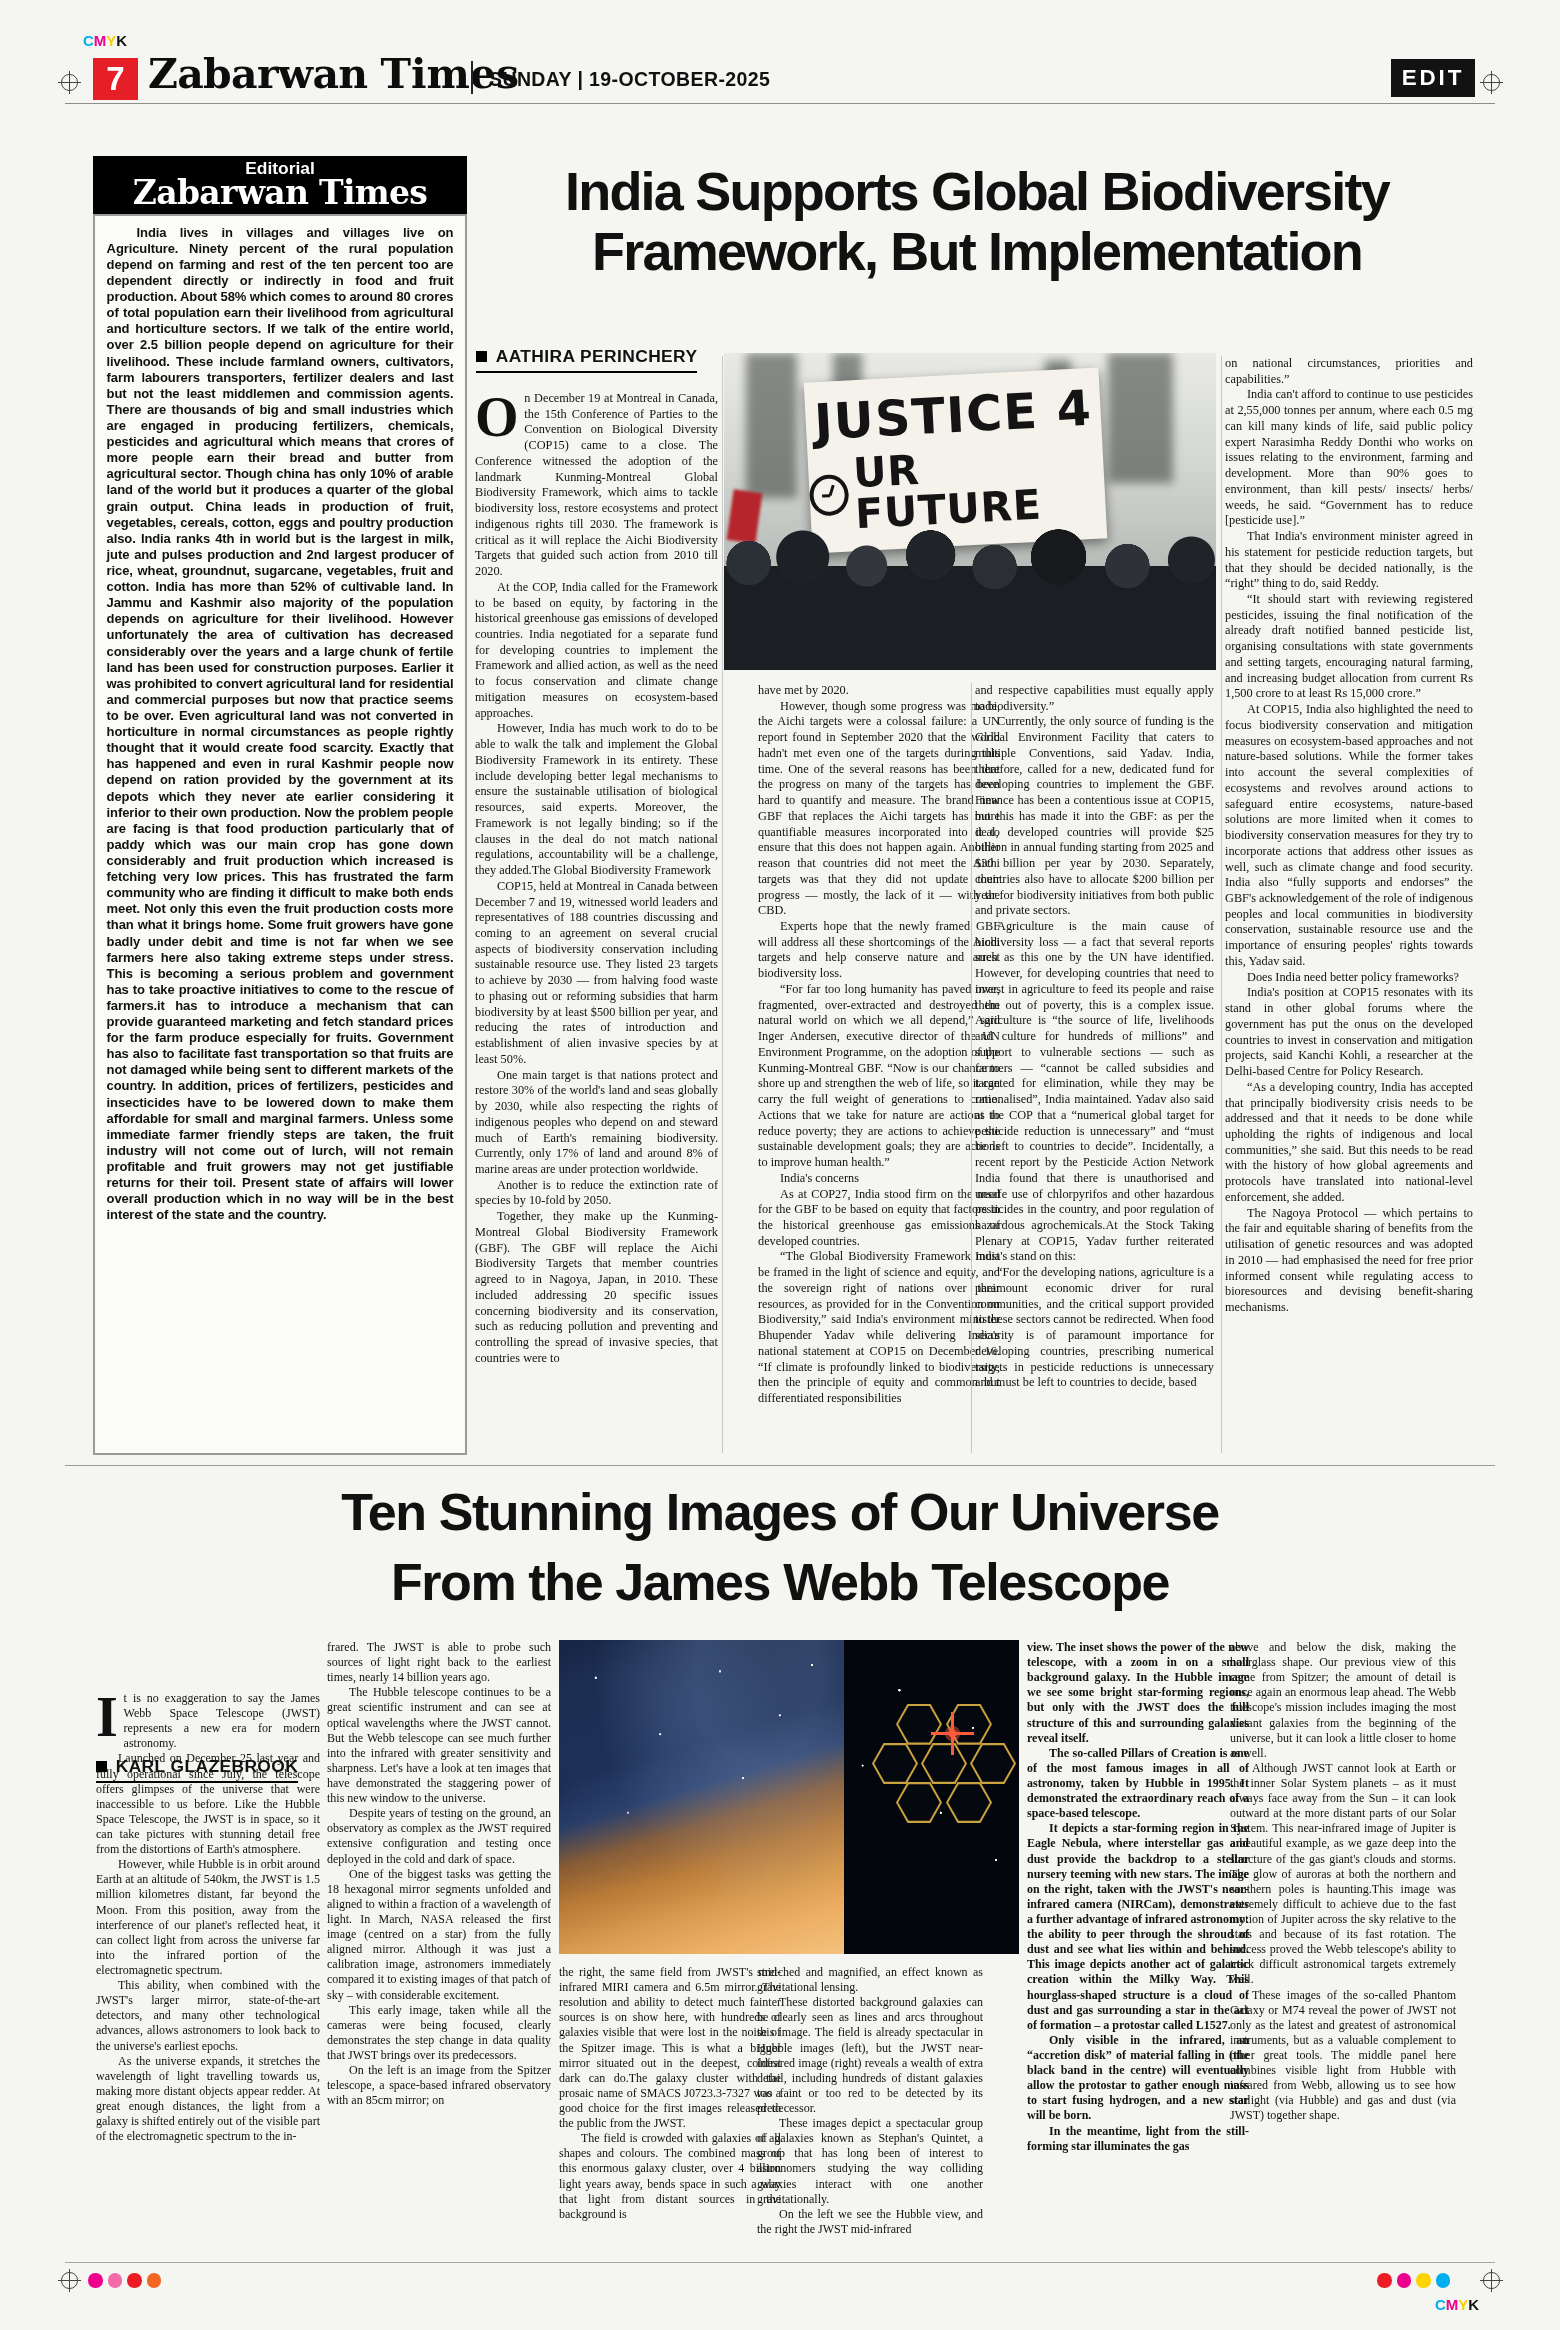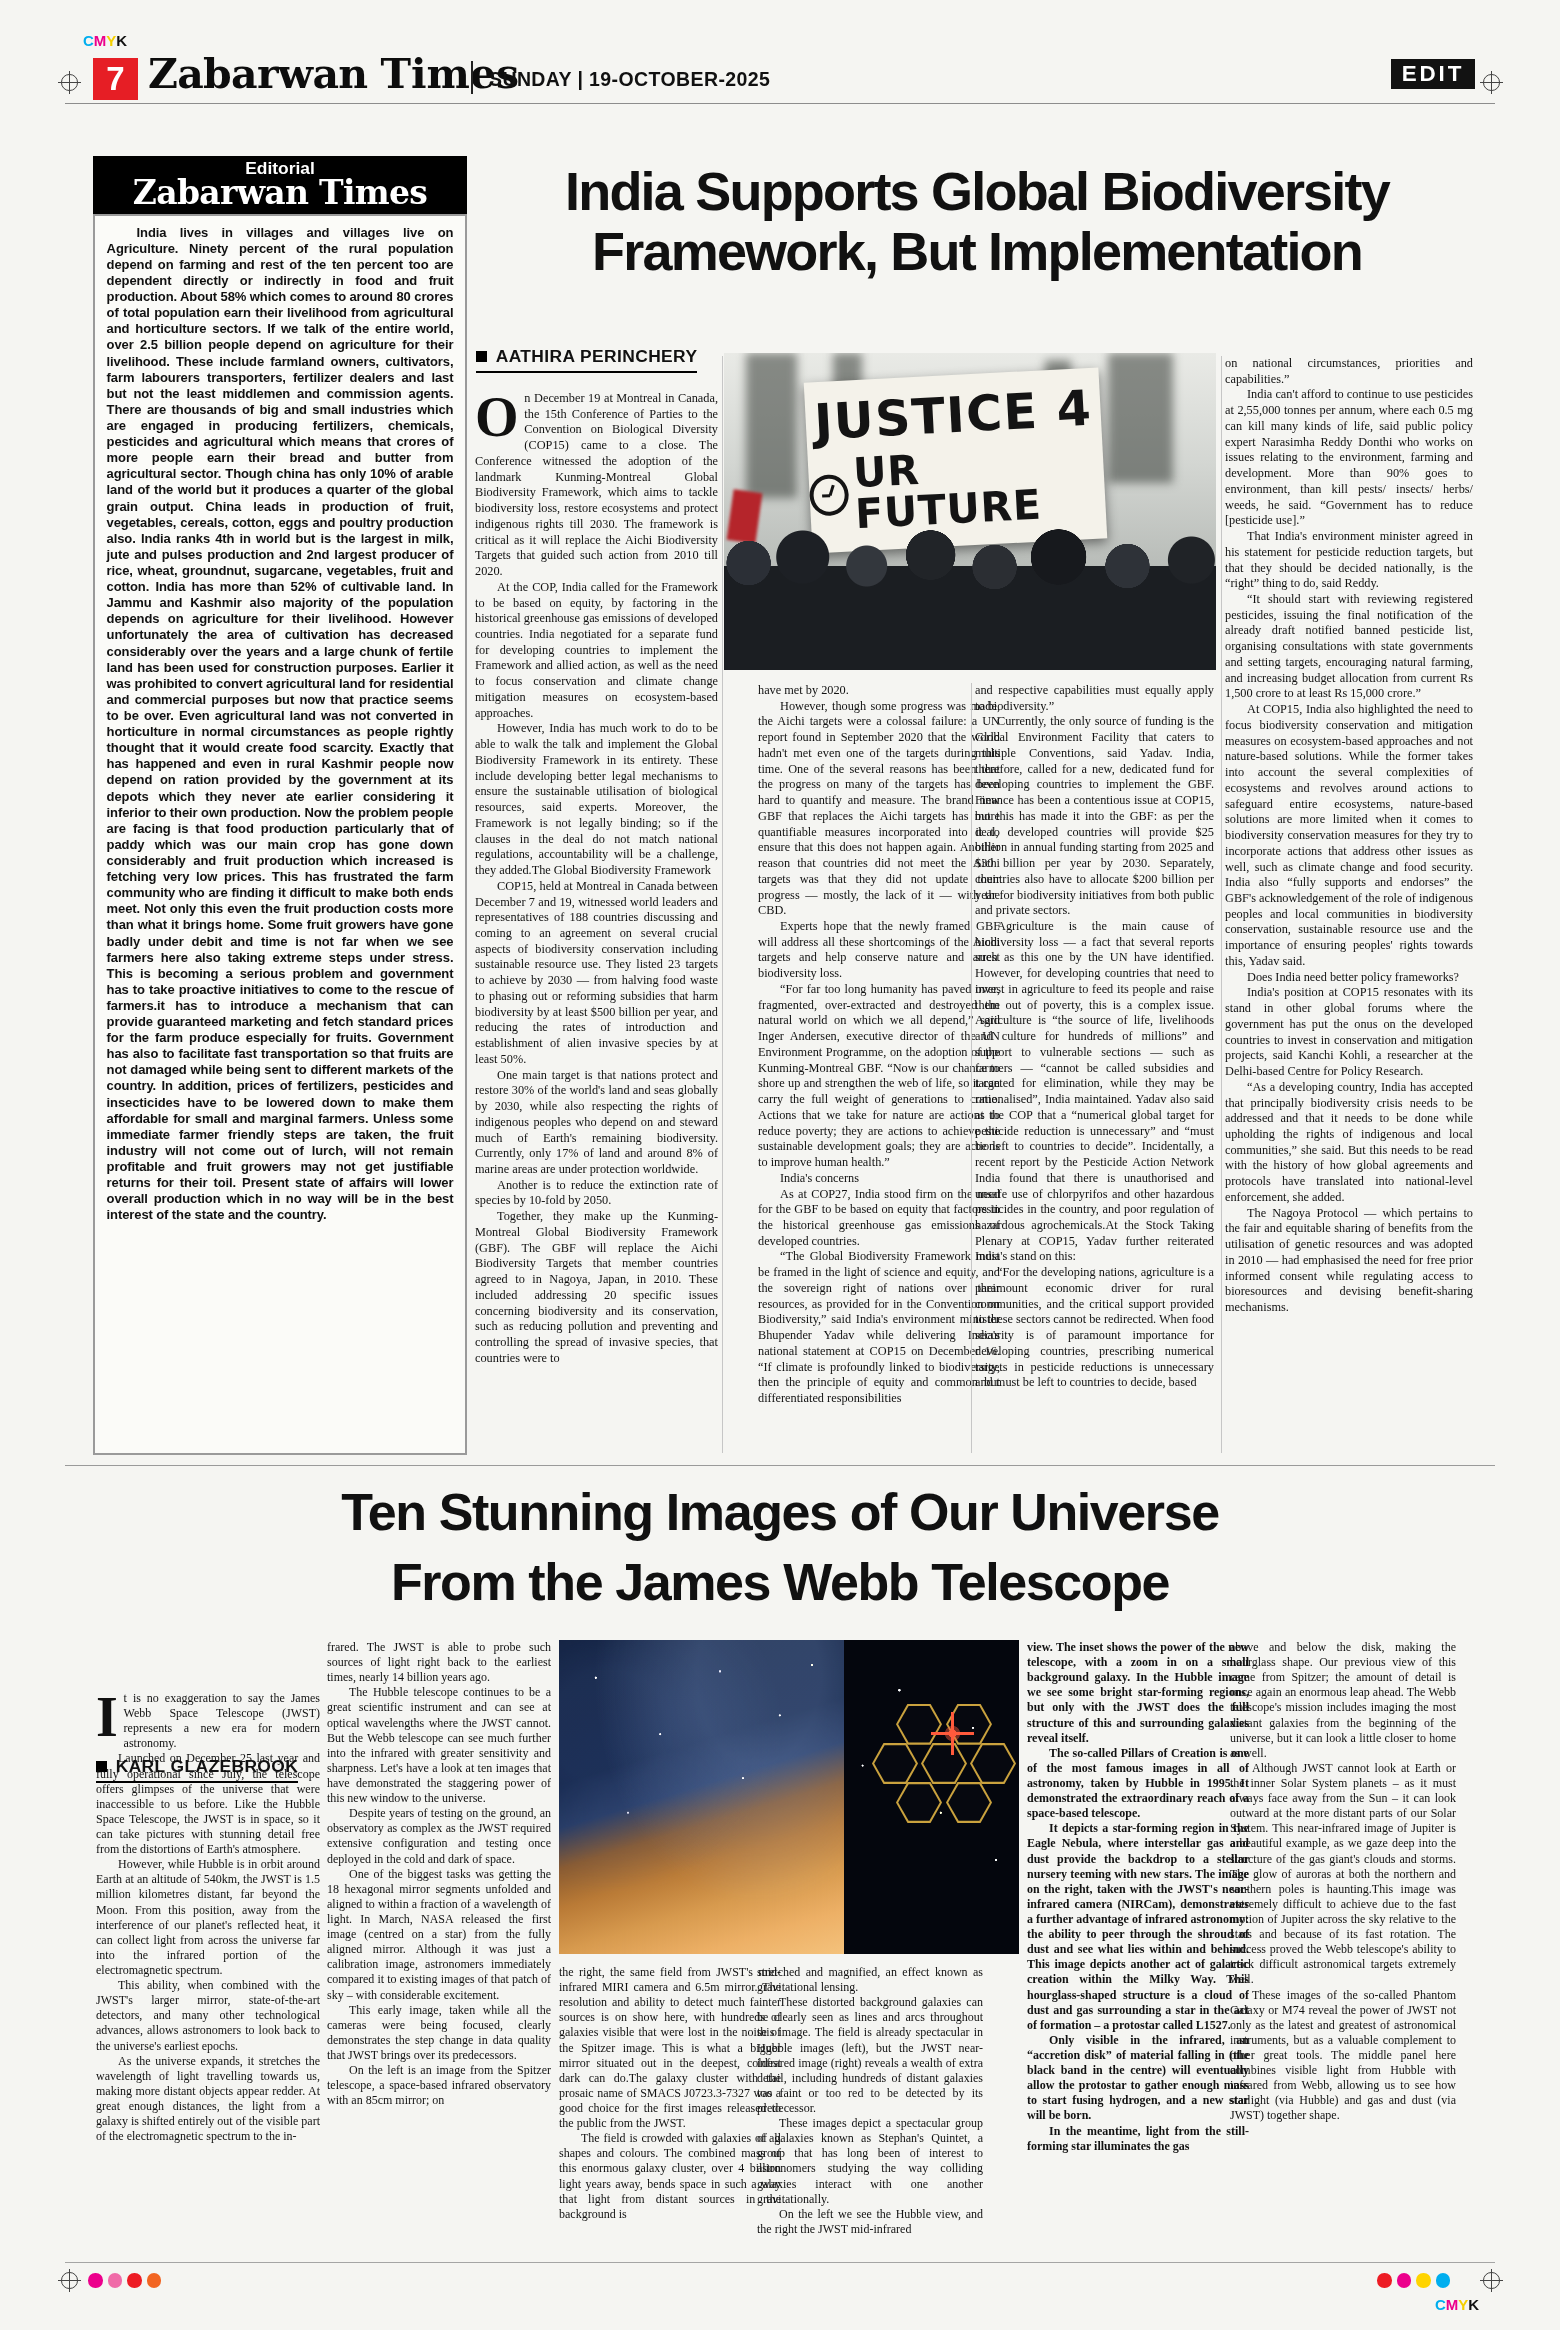--- a/index.html
+++ b/index.html
@@ -19,21 +19,21 @@
   .dotrow span{width:14.5px;height:14.5px;border-radius:50%;display:block;}
 
   
   #pagenum{left:93px;top:58px;width:45px;height:42px;background:#e61e25;color:#fff;
            font:bold 33px "Liberation Sans",sans-serif;display:flex;align-items:center;justify-content:center;}
   #masthead{left:148px;top:51px;font-family:"DejaVu Serif",serif;font-size:41px;line-height:46px;color:#0d0d0d;white-space:nowrap;}
   #masthead .w1{font-weight:800;letter-spacing:-0.7px;}
   #masthead .w2{font-weight:700;}
   #mast-sep{left:471px;top:61px;width:2.2px;height:33px;background:#222;}
   #edition-date{left:489px;top:68px;font:bold 19.5px "Liberation Sans",sans-serif;letter-spacing:0.4px;white-space:nowrap;text-align:center;}
-  #edit-box{left:1391px;top:59px;width:84px;height:30px;background:#121212;color:#fff;
+  #edit-box{left:1391px;top:59px;width:84px;height:38px;background:#121212;color:#fff;
             font:bold 22.4px "Liberation Sans",sans-serif;letter-spacing:2.9px;display:flex;align-items:center;justify-content:center;}
   #header-rule{left:65px;top:103px;width:1430px;height:1.4px;background:#8d8d8d;}
 
   
   #editorial{left:93px;top:156px;width:374px;height:1299px;}
   .ed-banner{position:absolute;left:0;top:0;right:0;height:58px;background:#000;color:#fff;text-align:center;}
   .ed-kicker{font:bold 17.4px "Liberation Sans",sans-serif;margin-top:2.2px;}
   .ed-brand{font:bold 33px "DejaVu Serif",serif;margin-top:-5.8px;letter-spacing:-0.7px;}
   .ed-box{position:absolute;left:0;right:0;top:58px;bottom:0;border:2.9px solid #9a9a9a;background:#fbfbf8;
           padding:8.7px 11.6px;overflow:hidden;}

